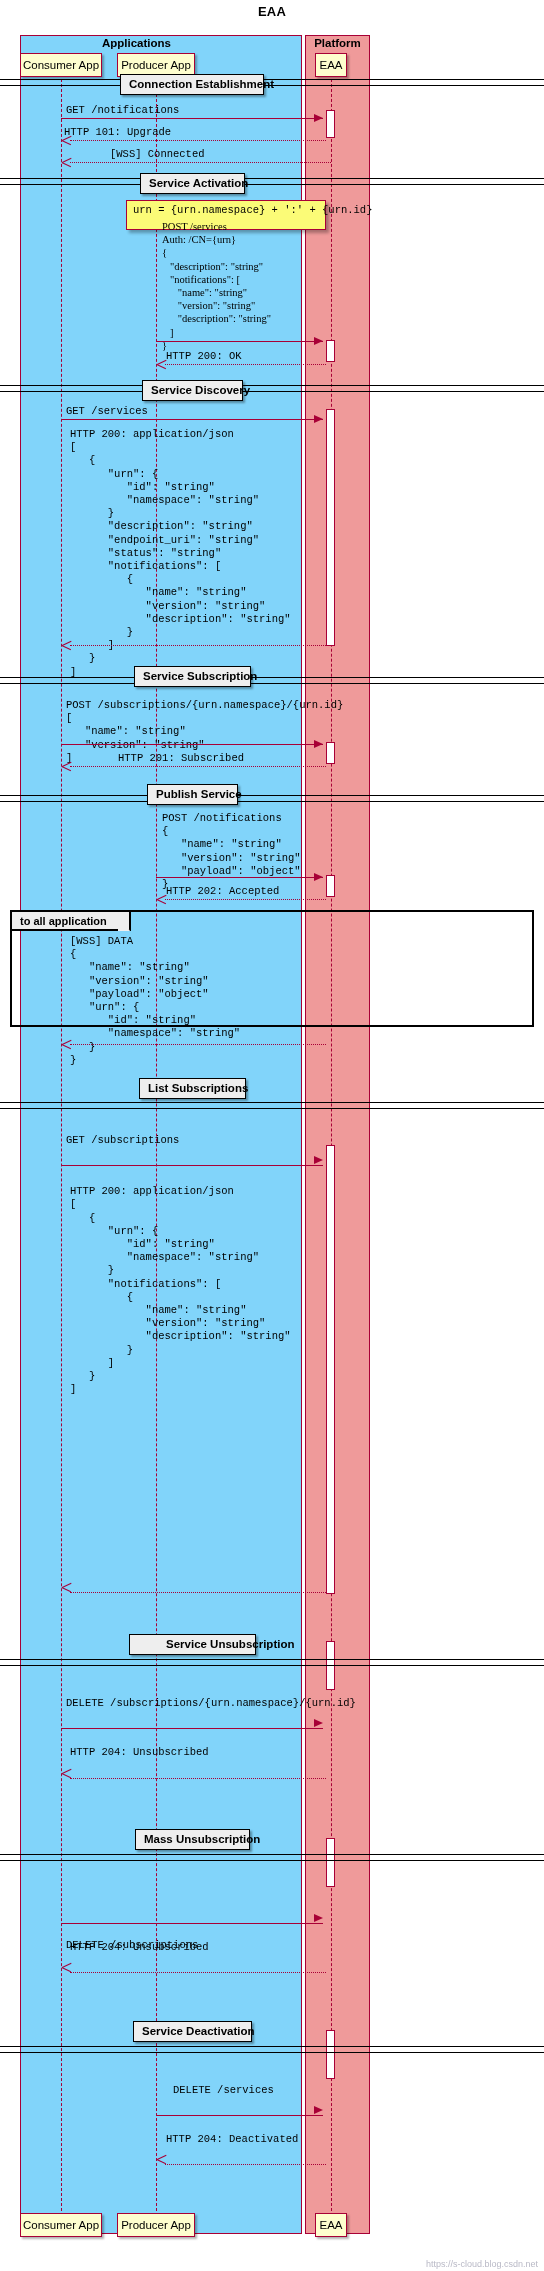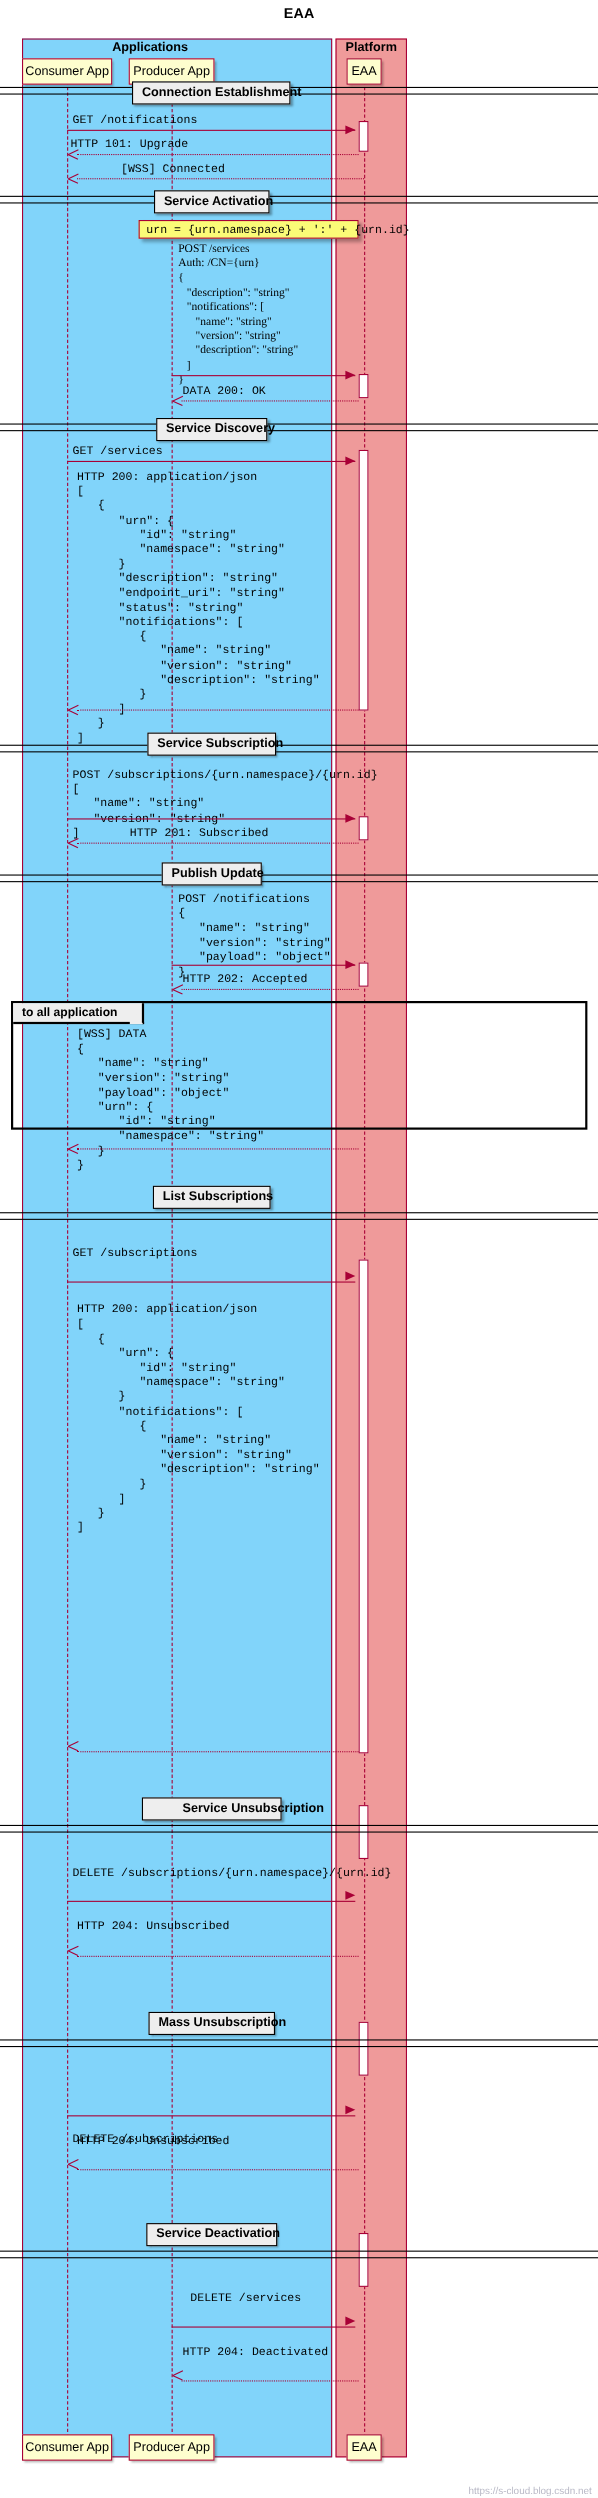--- a/index.html
+++ b/index.html
@@ -235,36 +235,36 @@
   <div class="msg-line dotted" style="left:70px;top:140px;width:256px;"></div>
   <div class="arrow-lo" style="left:62px;top:136px;"></div>
 
   <div class="msg-text" style="left:70px;top:148px;margin-left:40px;">[WSS] Connected</div>
   <div class="msg-line dotted" style="left:70px;top:162px;width:261px;"></div>
   <div class="arrow-lo" style="left:62px;top:158px;"></div>
 
   <div class="divider-lines" style="top:178px;"></div>
   <div class="divider-label" style="left:140px;top:173px;width:105px;">Service Activation</div>
 
-  <div class="note" style="left:126px;top:200px;width:200px;height:17px;line-height:12px;">urn = {urn.namespace} + ':' + {urn.id}</div>
+  <div class="note" style="left:126px;top:200px;width:200px;height:30px;line-height:12px;">urn = {urn.namespace} + ':' + {urn.id}</div>
 
   <div class="msg-text" style="left:162px;top:220px;font-family:Liberation Serif, serif;">POST /services
 Auth: /CN={urn}
 {
    "description": "string"
    "notifications": [
       "name": "string"
       "version": "string"
       "description": "string"
    ]
 }</div>
   <div class="msg-line" style="left:156px;top:341px;width:167px;"></div>
   <div class="arrow-r" style="left:314px;top:337px;"></div>
 
-  <div class="msg-text" style="left:166px;top:350px;">DATA 200: OK</div>
+  <div class="msg-text" style="left:166px;top:350px;">HTTP 200: OK</div>
   <div class="msg-line dotted" style="left:165px;top:364px;width:161px;"></div>
   <div class="arrow-lo" style="left:157px;top:360px;"></div>
 
   <div class="divider-lines" style="top:385px;"></div>
   <div class="divider-label" style="left:142px;top:380px;width:101px;">Service Discovery</div>
 
   <div class="msg-text" style="left:66px;top:405px;">GET /services</div>
   <div class="msg-line" style="left:61px;top:419px;width:262px;"></div>
   <div class="arrow-r" style="left:314px;top:415px;"></div>
 
@@ -299,21 +299,21 @@
    "version": "string"
 ]</div>
   <div class="msg-line" style="left:61px;top:744px;width:262px;"></div>
   <div class="arrow-r" style="left:314px;top:740px;"></div>
 
   <div class="msg-text" style="left:70px;top:752px;margin-left:48px;">HTTP 201: Subscribed</div>
   <div class="msg-line dotted" style="left:70px;top:766px;width:256px;"></div>
   <div class="arrow-lo" style="left:62px;top:762px;"></div>
 
   <div class="divider-lines" style="top:795px;"></div>
-  <div class="divider-label" style="left:147px;top:784px;width:91px;">Publish Update</div>
+  <div class="divider-label" style="left:147px;top:784px;width:91px;">Publish Service</div>
 
   <div class="msg-text" style="left:162px;top:812px;">POST /notifications
 {
    "name": "string"
    "version": "string"
    "payload": "object"
 }</div>
   <div class="msg-line" style="left:156px;top:877px;width:167px;"></div>
   <div class="arrow-r" style="left:314px;top:873px;"></div>
 

